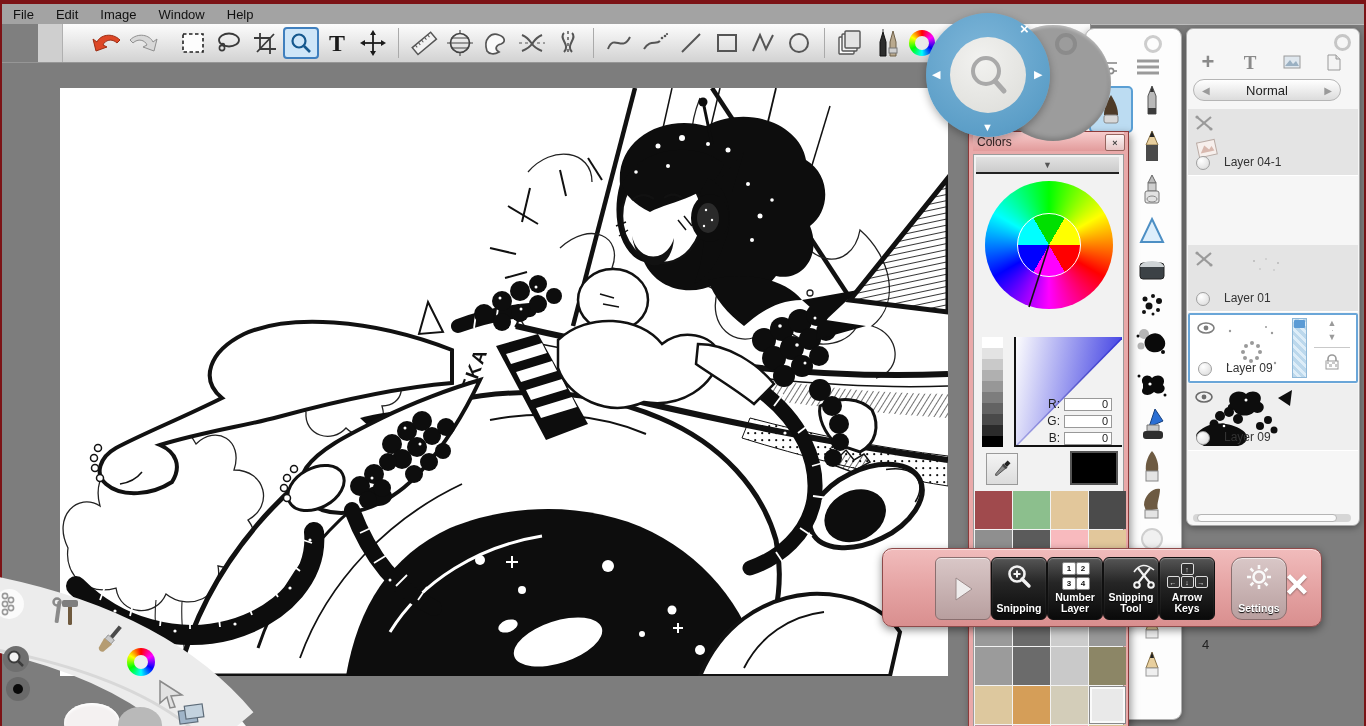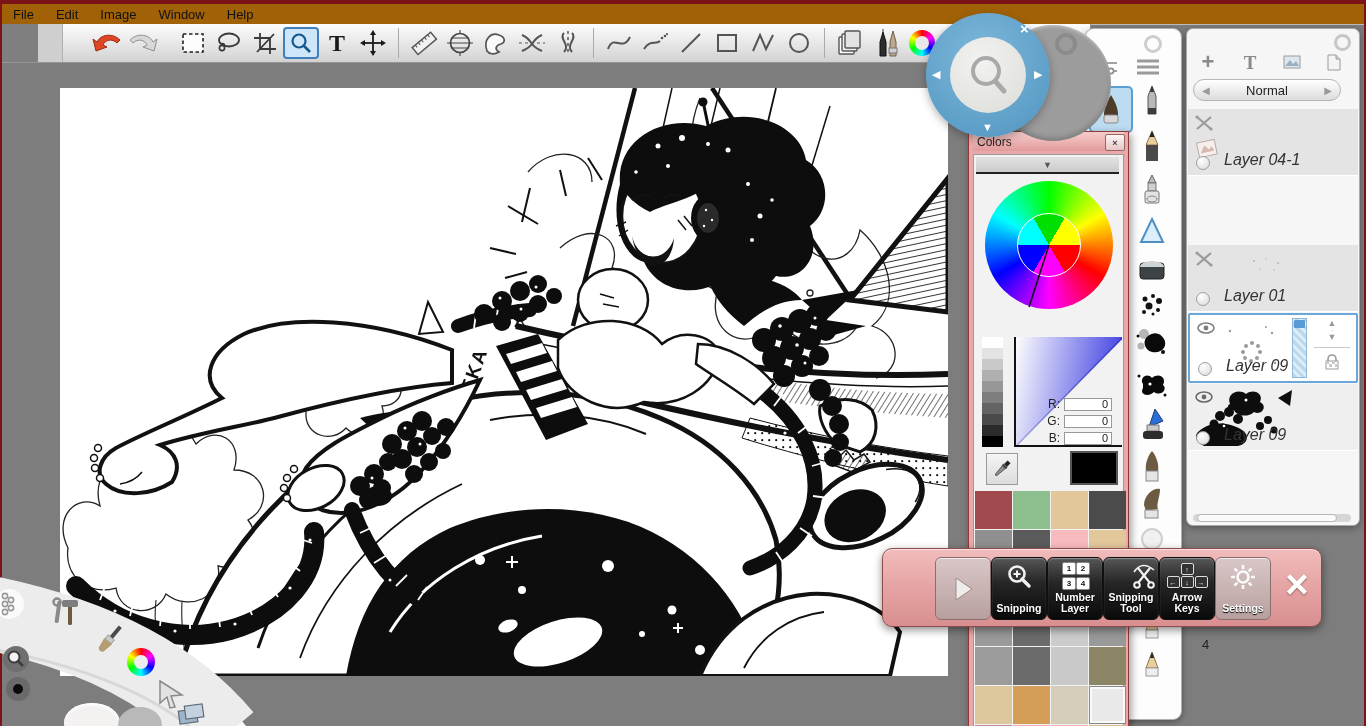--- a/index.html
+++ b/index.html
@@ -1,21 +1,21 @@
 <!DOCTYPE html>
 <html><head>
 <meta charset="utf-8">
 <style>
   html,body{margin:0;padding:0;background:#5a5a5a;}
   #screen{position:relative;width:1366px;height:726px;background:#7d7d7d;overflow:hidden;
           font-family:"Liberation Sans",sans-serif;-webkit-font-smoothing:antialiased;}
   .abs{position:absolute;}
   
   .winborder{background:#7c1316;}
-  #menubar{left:2px;top:4px;width:1362px;height:20px;background:#a16207;border-bottom:1px solid #bdbdbd;
+  #menubar{left:2px;top:4px;width:1362px;height:20px;background:#a3a3a3;border-bottom:1px solid #bdbdbd;
            display:flex;align-items:center;font-size:13px;color:#111;}
   .menu-item{padding:0 11px;cursor:default;}
   #toolbar{left:2px;top:24px;width:1088px;height:38px;background:linear-gradient(#fcfcfc,#dfdfdf 70%,#d2d2d2);
            border-bottom:1px solid #969696;border-right:1px solid #969696;display:flex;align-items:center;}
   .tool{width:36px;height:32px;display:flex;align-items:center;justify-content:center;border-radius:4px;flex:none;}
   .tool.sel{background:#cfe6f8;border:2px solid #3f7fbe;width:32px;height:28px;}
   .vdiv{width:1px;height:30px;background:#aaa;margin:0 7px;flex:none;}
   .ttxt{font-family:"Liberation Serif",serif;font-size:24px;font-weight:bold;color:#1a1a1a;line-height:1;}
   .wheel{border-radius:50%;background:conic-gradient(#f00,#f0f,#00f,#0ff,#0f0,#ff0,#f00);position:relative;}
   .wheelhole{position:absolute;border-radius:50%;background:#e9e9e9;}
@@ -50,21 +50,21 @@
   #layerspanel{left:1186px;top:28px;width:172px;height:496px;background:#f6f6f6;border:1px solid #a8a8a8;
                border-radius:7px;z-index:4;box-shadow:0 2px 7px rgba(0,0,0,.35);}
   .lhdr-ic{width:34px;height:22px;display:flex;align-items:center;justify-content:center;color:#8a8a8a;}
   #blendpill{left:6px;top:50px;width:148px;height:22px;border:1px solid #b5b5b5;border-radius:11px;
              background:linear-gradient(#ffffff,#dcdcdc);display:flex;align-items:center;justify-content:space-between;
              padding:0 8px;box-sizing:border-box;font-size:13px;color:#222;}
   .selarrow{color:#9a9a9a;font-size:10px;}
   .layerrow{position:absolute;left:1px;width:170px;height:67px;background:#e4e4e4;border-bottom:1px solid #fff;box-sizing:border-box;}
   .layerrow.lighter{background:#efefef;}
   .layerrow.selrow{background:#fff;border:2px solid #6aa6d8;border-radius:2px;}
-  .lname{position:absolute;left:36px;bottom:6px;font-size:16px;color:#333;font-style:italic;}
+  .lname{position:absolute;left:36px;bottom:6px;font-size:12px;color:#333;}
   .radio{position:absolute;left:8px;bottom:5px;width:14px;height:14px;border-radius:50%;
          background:radial-gradient(circle at 35% 30%,#fff,#d8d8d8);border:1px solid #a0a0a0;box-sizing:border-box;}
   .eyebox{position:absolute;left:7px;top:6px;width:18px;height:16px;}
   
   #graypuck{left:995px;top:25px;width:116px;height:116px;border-radius:50%;background:#9c9c9c;z-index:6;
             box-shadow:inset 0 2px 3px rgba(255,255,255,.35), inset 0 -3px 5px rgba(0,0,0,.2);}
   #graypuck .ring{position:absolute;left:60px;top:8px;width:14px;height:14px;border-radius:50%;border:4px solid #8b8b8b;}
   #bluepuck{left:926px;top:13px;width:124px;height:124px;border-radius:50%;z-index:7;
             background:radial-gradient(circle at 45% 35%,#7fb7da,#5d9fc8 70%,#4e8fba);
             box-shadow:0 3px 8px rgba(0,0,0,.3);}
@@ -995,21 +995,21 @@
         <span class="key" style="width:11px;height:10px;font-size:7px;">↑</span>
         <div style="display:flex;gap:1px;">
           <span class="key" style="width:11px;height:10px;font-size:7px;">←</span>
           <span class="key" style="width:11px;height:10px;font-size:7px;">↓</span>
           <span class="key" style="width:11px;height:10px;font-size:7px;">→</span>
         </div>
       </div>
     </div>
     <div class="btnlabel">Arrow Keys</div>
   </div>
-  <div class="darkbtn litebtn" style="left:332px;">
+  <div class="darkbtn litebtn" style="left:348px;border-radius:11px;">
     <div class="btnicon">
       <svg width="28" height="28" viewBox="0 0 28 28">
             <g stroke="#fafafa" stroke-width="2.6" fill="none">
               <circle cx="14" cy="14" r="5.5"></circle>
               <path d="M14,2 v4 M14,26 v-4 M2,14 h4 M26,14 h-4 M5.5,5.5 l2.8,2.8 M22.5,22.5 l-2.8,-2.8 M5.5,22.5 l2.8,-2.8 M22.5,5.5 l-2.8,2.8"></path>
             </g>
           </svg>
     </div>
     <div class="btnlabel">Settings</div>
   </div>

